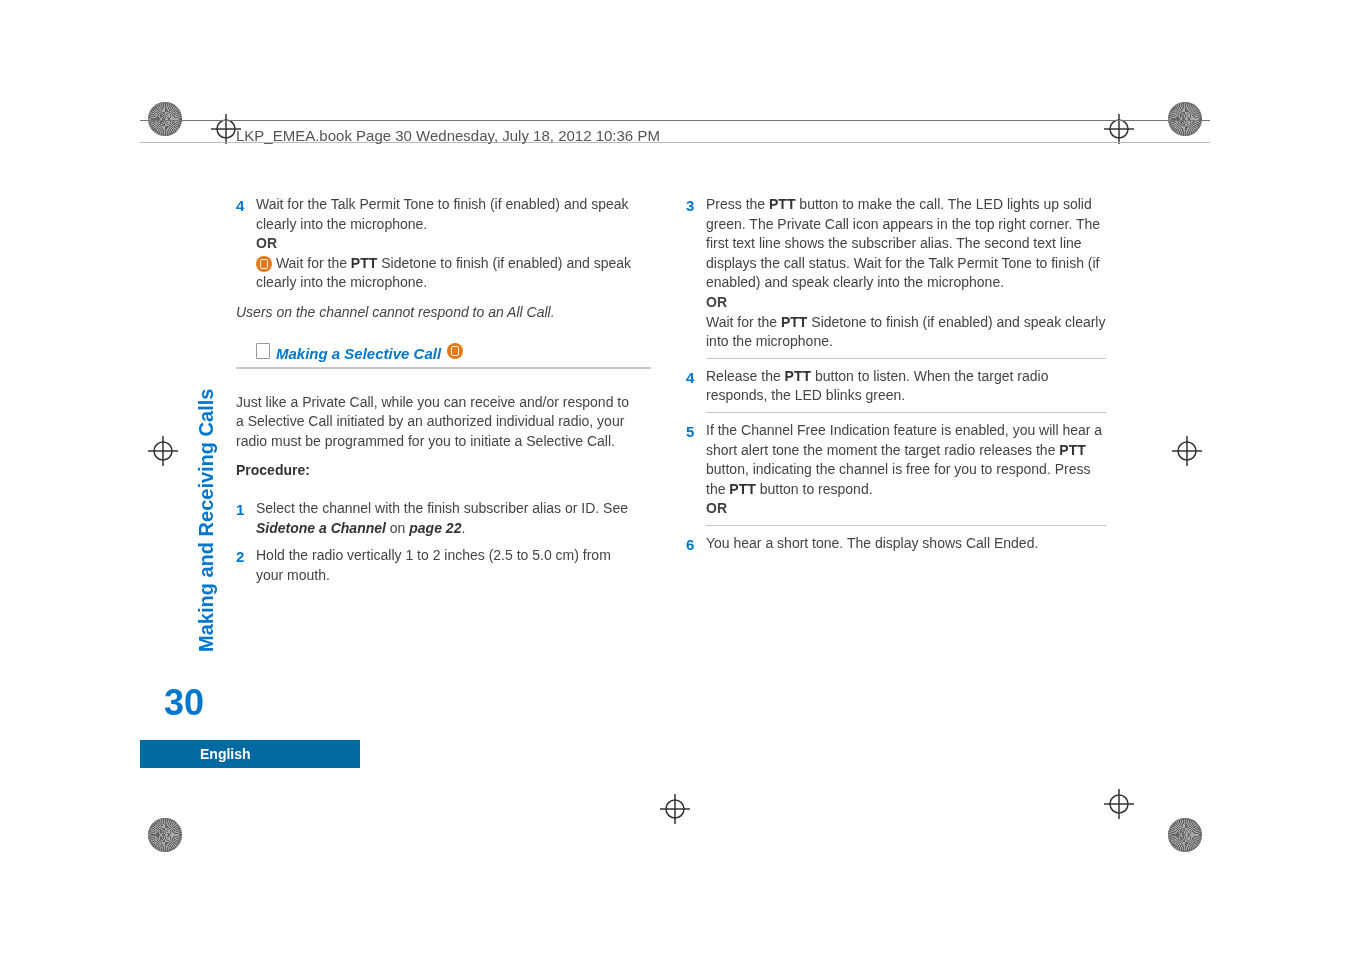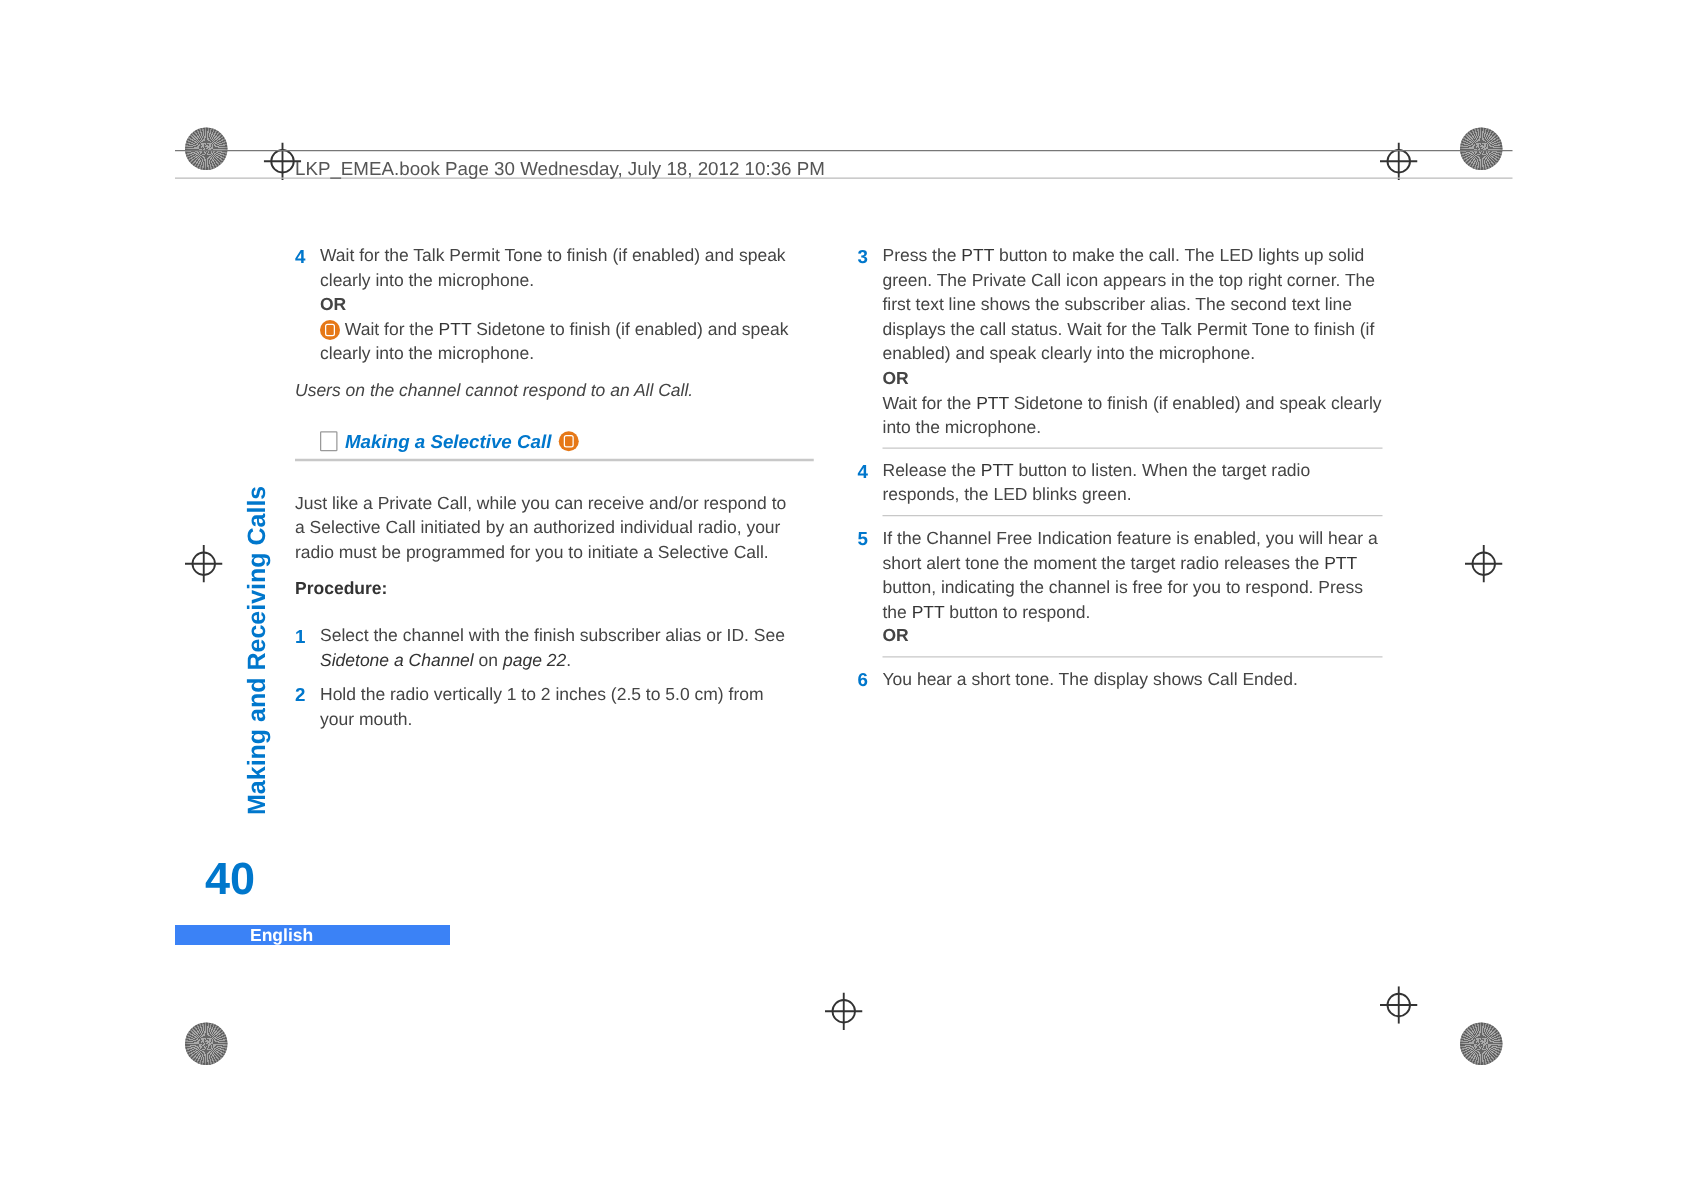--- a/index.html
+++ b/index.html
@@ -128,29 +128,29 @@
   }
   .columns-abs {
     position: absolute;
     left: 236px;
     top: 195px;
     display: flex;
     gap: 50px;
   }
   .section-heading-row {
     display: flex;
-    align-items: center;
+    align-items: flex-start;
     gap: 6px;
     border-bottom: 2px solid #c8c8c8;
     padding-bottom: 3px;
     margin-bottom: 24px;
     width: 395px;
     padding-left: 20px;
   }
-  b { font-weight: normal; color: #333; }
+  b { font-weight: bold; color: #333; }
 </style>
 </head>
 <body>
 
 <div class="shear" style="left:148px; top:102px;"></div>
 <div class="shear" style="right:148px; top:102px;"></div>
 <div class="shear" style="left:148px; bottom:102px;"></div>
 <div class="shear" style="right:148px; bottom:102px;"></div>
 
 <div class="registration" style="left:148px; top:436px;">
@@ -273,17 +273,17 @@
         <span>You hear a short tone. The display shows </span><span class="code-text">Call Ended</span><span>.</span>
       </div>
     </div>
   </div>
 </div>
 
 <div style="position:absolute; left:195px; top:652px; transform:rotate(-90deg); transform-origin:left top; color:#0077cc; font-weight:bold; font-size:20px; white-space:nowrap;">
   <span>Making and Receiving Calls</span>
 </div>
 
-<div class="page-number">40</div>
-
-<div style="position:absolute; left:140px; top:740px; height:16px; width:160px; background:#3b82f6; display:flex; align-items:center; padding-left:60px; color:#fff; font-weight:bold;">
+<div class="page-number">30</div>
+
+<div style="position:absolute; left:140px; top:740px; height:28px; width:160px; background:#0369a1; display:flex; align-items:center; padding-left:60px; color:#fff; font-weight:bold;">
   <span>English</span>
 </div>
 
 </body></html>

